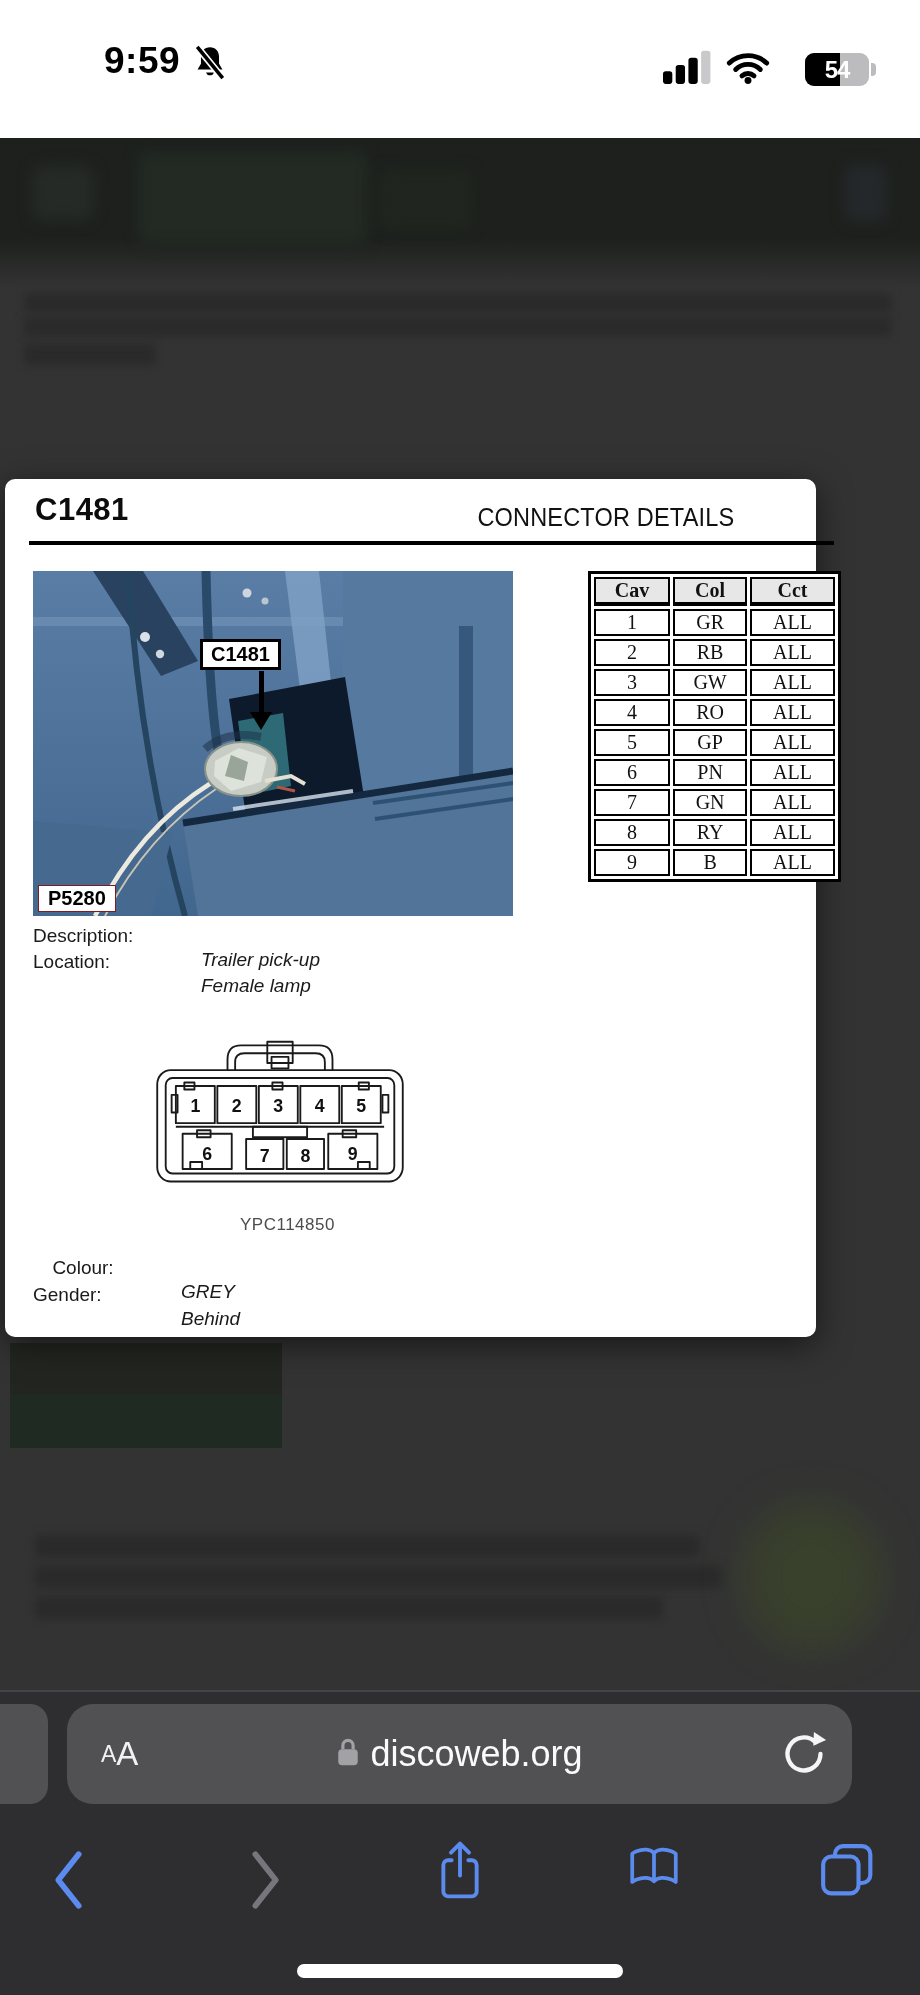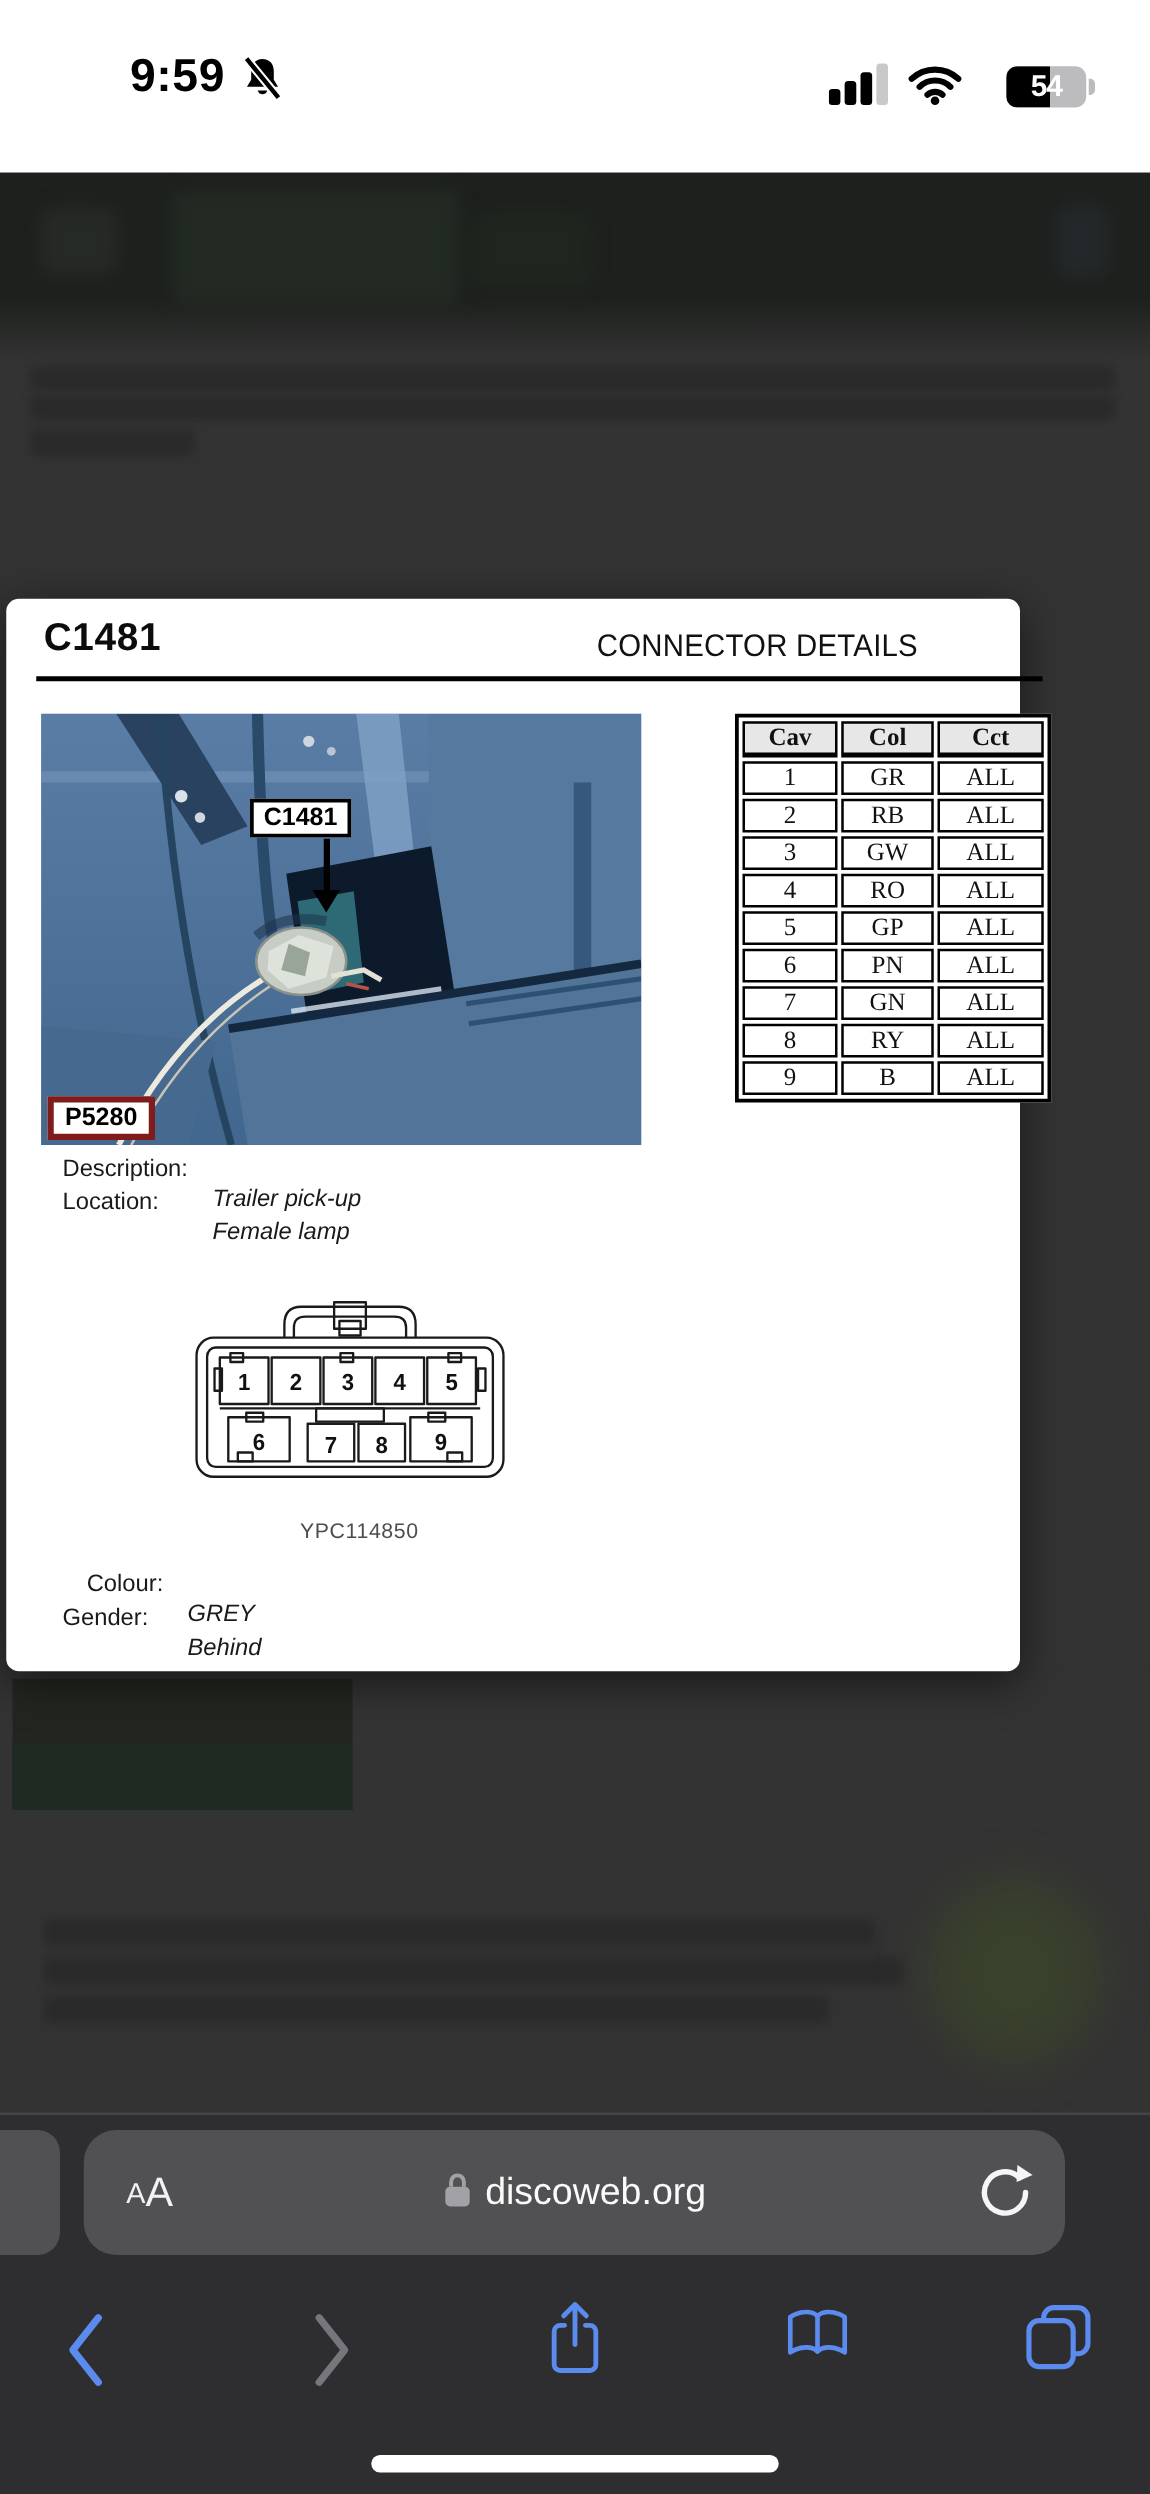--- a/index.html
+++ b/index.html
@@ -34,24 +34,24 @@
   .doc-heading { position:absolute; right:82px; top:24px; font-size:25px; color:#111;
      transform:scaleX(.94); transform-origin:right center; letter-spacing:.2px; }
   .doc-rule { position:absolute; left:24px; top:62px; width:805px; height:4px; background:#000; }
 
   .photo { position:absolute; left:28px; top:92px; width:480px; height:345px; overflow:hidden; background:#4a6e96; }
   .callout { position:absolute; left:167px; top:68px; border:3px solid #000; background:#fff;
      padding:1px 8px; font-size:20px; font-weight:700; color:#000; }
   .arrow-line { position:absolute; left:226px; top:100px; width:5px; height:42px; background:#000; }
   .arrow-head { position:absolute; left:217px; top:141px; width:0; height:0;
      border-left:11px solid transparent; border-right:11px solid transparent; border-top:18px solid #000; }
-  .photo-tag { position:absolute; left:5px; bottom:4px; border:5px solid #7f1d1d; background:#fff;
+  .photo-tag { position:absolute; left:5px; bottom:4px; border:1px solid #7f1d1d; background:#fff;
      padding:1px 9px; font-size:20px; font-weight:700; color:#000; }
 
-  .meta-row { position:absolute; left:45px; font-size:19px; color:#1a1a1a; display:flex; }
+  .meta-row { position:absolute; left:28px; font-size:19px; color:#1a1a1a; display:flex;gap:48px; }
   .meta-label { width:120px; }
   .meta-value { font-style:italic;margin-top:24px; }
   .meta-desc  { top:446px; }
   .meta-loc   { top:472px; }
   .meta-col   { top:778px;text-align:center; }
   .meta-gen   { top:805px; }
   .meta-col .meta-label, .meta-gen .meta-label { width:100px; }
 
   .pin-table { position:absolute; left:583px; top:92px; width:253px; border:3px solid #000; background:#fff; }
   .pin-table table { width:100%; border-collapse:separate; border-spacing:3px; }
@@ -65,21 +65,21 @@
   
   .chrome { position:absolute; top:1690px; left:0; width:920px; height:305px; background:#2e2e30;
      border-top:2px solid #454548; z-index:30; }
   .pill-stub { position:absolute; left:-26px; top:12px; width:74px; height:100px; background:#515154; border-radius:18px; }
   .url-pill { position:absolute; left:67px; top:12px; width:785px; height:100px; background:#515154; border-radius:26px; }
   .reader-btn { position:absolute; left:34px; top:0; height:100px; display:flex; align-items:center;
      background:none; border:none; color:#f2f2f3; cursor:default; }
   .a-sm { font-size:23px; } .a-lg { font-size:33px; }
   .url-center { position:absolute; left:0; top:0; width:100%; height:100%;
      display:flex; align-items:center; justify-content:center; gap:10px; }
-  .url-text { font-size:30px; color:#fafafa; }
+  .url-text { font-size:36px; color:#fafafa; }
   .refresh-btn { position:absolute; right:24px; top:26px; background:none; border:none; }
 
   .tb-btn { position:absolute; background:none; border:none; }
   .tb-back { left:50px; top:158px; }
   .tb-fwd  { left:246px; top:158px; }
   .tb-share{ left:435px; top:146px; }
   .tb-book { left:626px; top:153px; }
   .tb-tabs { left:818px; top:149px; }
   .home-indicator { position:absolute; left:297px; top:272px; width:326px; height:14px; border-radius:7px; background:#fff; }
 </style>

